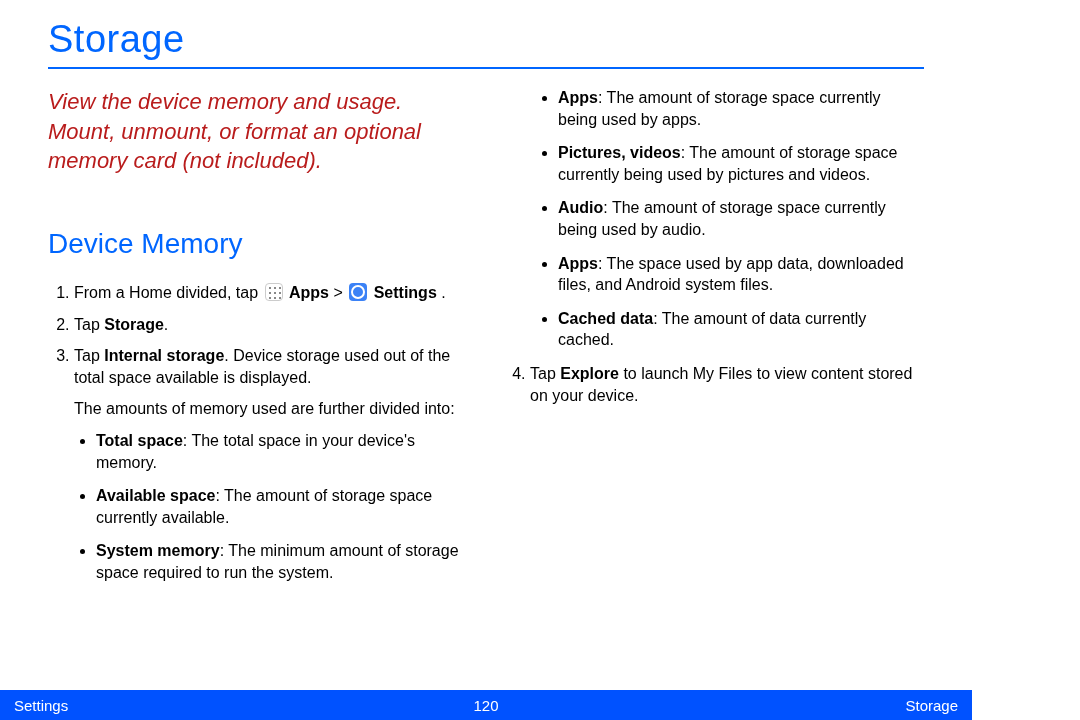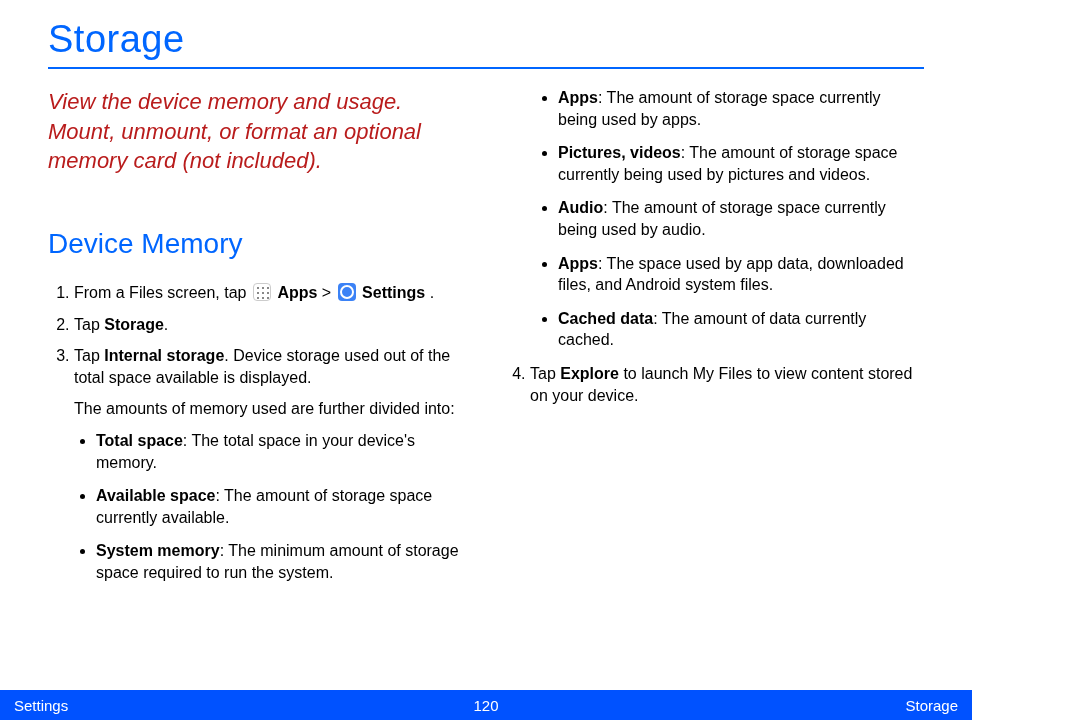--- a/index.html
+++ b/index.html
@@ -58,21 +58,21 @@
     <div class="title">Storage</div>
     <hr class="rule">
     <div class="columns">
 
       <div class="col">
         <div class="intro">View the device memory and usage. Mount, unmount, or format an optional memory card (not included).</div>
         <div class="section-heading">Device Memory</div>
 
         <ol class="steps">
           <li>
-            <span>From a Files screen, tap </span><span class="icon apps-icon"></span>
+            <span>From a Home divided, tap </span><span class="icon apps-icon"></span>
             <span class="b">Apps</span><span> &gt; </span><span class="icon settings-icon"></span>
             <span class="b">Settings</span><span> .</span>
           </li>
           <li>
             <span>Tap </span><span class="b">Storage</span><span>.</span>
           </li>
           <li>
             <span>Tap </span><span class="b">Internal storage</span><span>. Device storage used out of the total space available is displayed.</span>
             <p>The amounts of memory used are further divided into:</p>
             <ul class="bullets">

